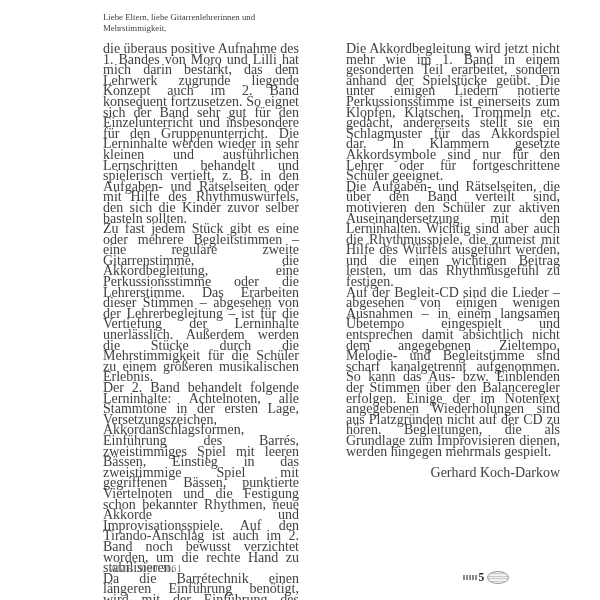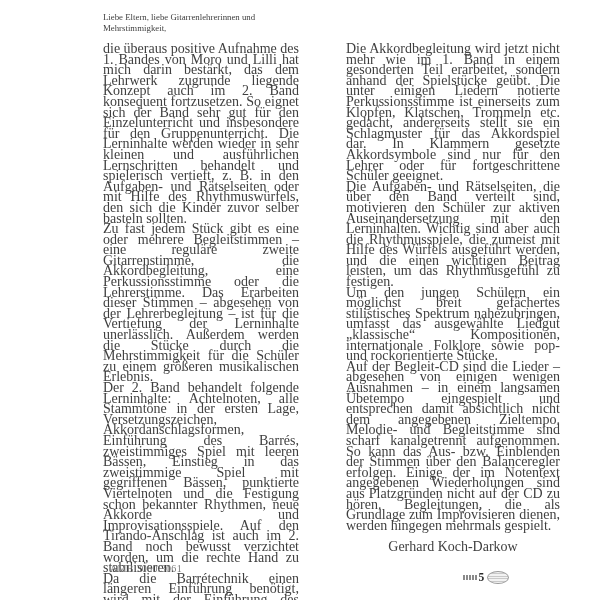--- a/index.html
+++ b/index.html
@@ -35,21 +35,21 @@
     text-align: justify;
   }
   .column p {
     margin: 0;
     padding: 0;
   }
   .col-left  { left: 103px; width: 196px; }
   .col-right { left: 306px; width: 214px; margin-left: 40px; }
   .signature {
     margin-top: 11px !important;
-    text-align: center;
+    text-align: right;
     padding-right: 28px;
   }
   .footer-catalog {
     position: absolute;
     left: 110px;
     top: 540px;
     font-size: 10px;
     letter-spacing: 0.3px;
     color: #787878;
     margin-top: 23px;
@@ -106,21 +106,20 @@
   <div class="column col-left">
     <p>die überaus positive Aufnahme des 1. Bandes von Moro und Lilli hat mich darin bestärkt, das dem Lehrwerk zugrunde liegende Konzept auch im 2. Band konsequent fortzusetzen. So eignet sich der Band sehr gut für den Einzelunterricht und insbesondere für den Gruppenunterricht. Die Lerninhalte werden wieder in sehr kleinen und ausführlichen Lernschritten behandelt und spielerisch vertieft, z. B. in den Aufgaben- und Rätselseiten oder mit Hilfe des Rhythmuswürfels, den sich die Kinder zuvor selber basteln sollten.</p>
     <p>Zu fast jedem Stück gibt es eine oder mehrere Begleitstimmen – eine reguläre zweite Gitarrenstimme, die Akkordbegleitung, eine Perkussionsstimme oder die Lehrerstimme. Das Erarbeiten dieser Stimmen – abgesehen von der Lehrerbegleitung – ist für die Vertiefung der Lerninhalte unerlässlich. Außerdem werden die Stücke durch die Mehrstimmigkeit für die Schüler zu einem größeren musikalischen Erlebnis.</p>
     <p>Der 2. Band behandelt folgende Lerninhalte: Achtelnoten, alle Stammtöne in der ersten Lage, Versetzungszeichen, Akkordanschlagsformen, Einführung des Barrés, zweistimmiges Spiel mit leeren Bässen, Einstieg in das zweistimmige Spiel mit gegriffenen Bässen, punktierte Viertelnoten und die Festigung schon bekannter Rhythmen, neue Akkorde und Improvisationsspiele. Auf den Tirando-Anschlag ist auch im 2. Band noch bewusst verzichtet worden, um die rechte Hand zu stabilisieren.</p>
     <p>Da die Barrétechnik einen längeren Einführung benötigt, wird mit der Einführung des Barréspiels relativ früh begonnen (Moros Langerfingerseite). Dieser Zeitpunkt ist jedoch nur als Vorschlag zu sehen.</p>
   </div>
 
   <div class="column col-right">
     <p>Die Akkordbegleitung wird jetzt nicht mehr wie im 1. Band in einem gesonderten Teil erarbeitet, sondern anhand der Spielstücke geübt. Die unter einigen Liedern notierte Perkussionsstimme ist einerseits zum Klopfen, Klatschen, Trommeln etc. gedacht, andererseits stellt sie ein Schlagmuster für das Akkordspiel dar. In Klammern gesetzte Akkordsymbole sind nur für den Lehrer oder für fortgeschrittene Schüler geeignet.</p>
     <p>Die Aufgaben- und Rätselseiten, die über den Band verteilt sind, motivieren den Schüler zur aktiven Auseinandersetzung mit den Lerninhalten. Wichtig sind aber auch die Rhythmusspiele, die zumeist mit Hilfe des Würfels ausgeführt werden, und die einen wichtigen Beitrag leisten, um das Rhythmusgefühl zu festigen.</p>
-    <p>Um den jungen Schülern ein möglichst breit gefächertes stilistisches Spektrum nahezubringen, umfasst das ausgewählte Liedgut „klassische“ Kompositionen, internationale Folklore sowie pop- und rockorientierte Stücke.</p>
     <p>Auf der Begleit-CD sind die Lieder – abgesehen von einigen wenigen Ausnahmen – in einem langsamen Übetempo eingespielt und entsprechen damit absichtlich nicht dem angegebenen Zieltempo. Melodie- und Begleitstimme sind scharf kanalgetrennt aufgenommen. So kann das Aus- bzw. Einblenden der Stimmen über den Balanceregler erfolgen. Einige der im Notentext angegebenen Wiederholungen sind aus Platzgründen nicht auf der CD zu hören. Begleitungen, die als Grundlage zum Improvisieren dienen, werden hingegen mehrmals gespielt.</p>
     <p class="signature">Gerhard Koch-Darkow</p>
   </div>
 
   <div class="footer-catalog">AMB 3060/3061</div>
 
   <div class="page-mark">
     <span class="tick-marks">
       <i></i>
         <i></i>

